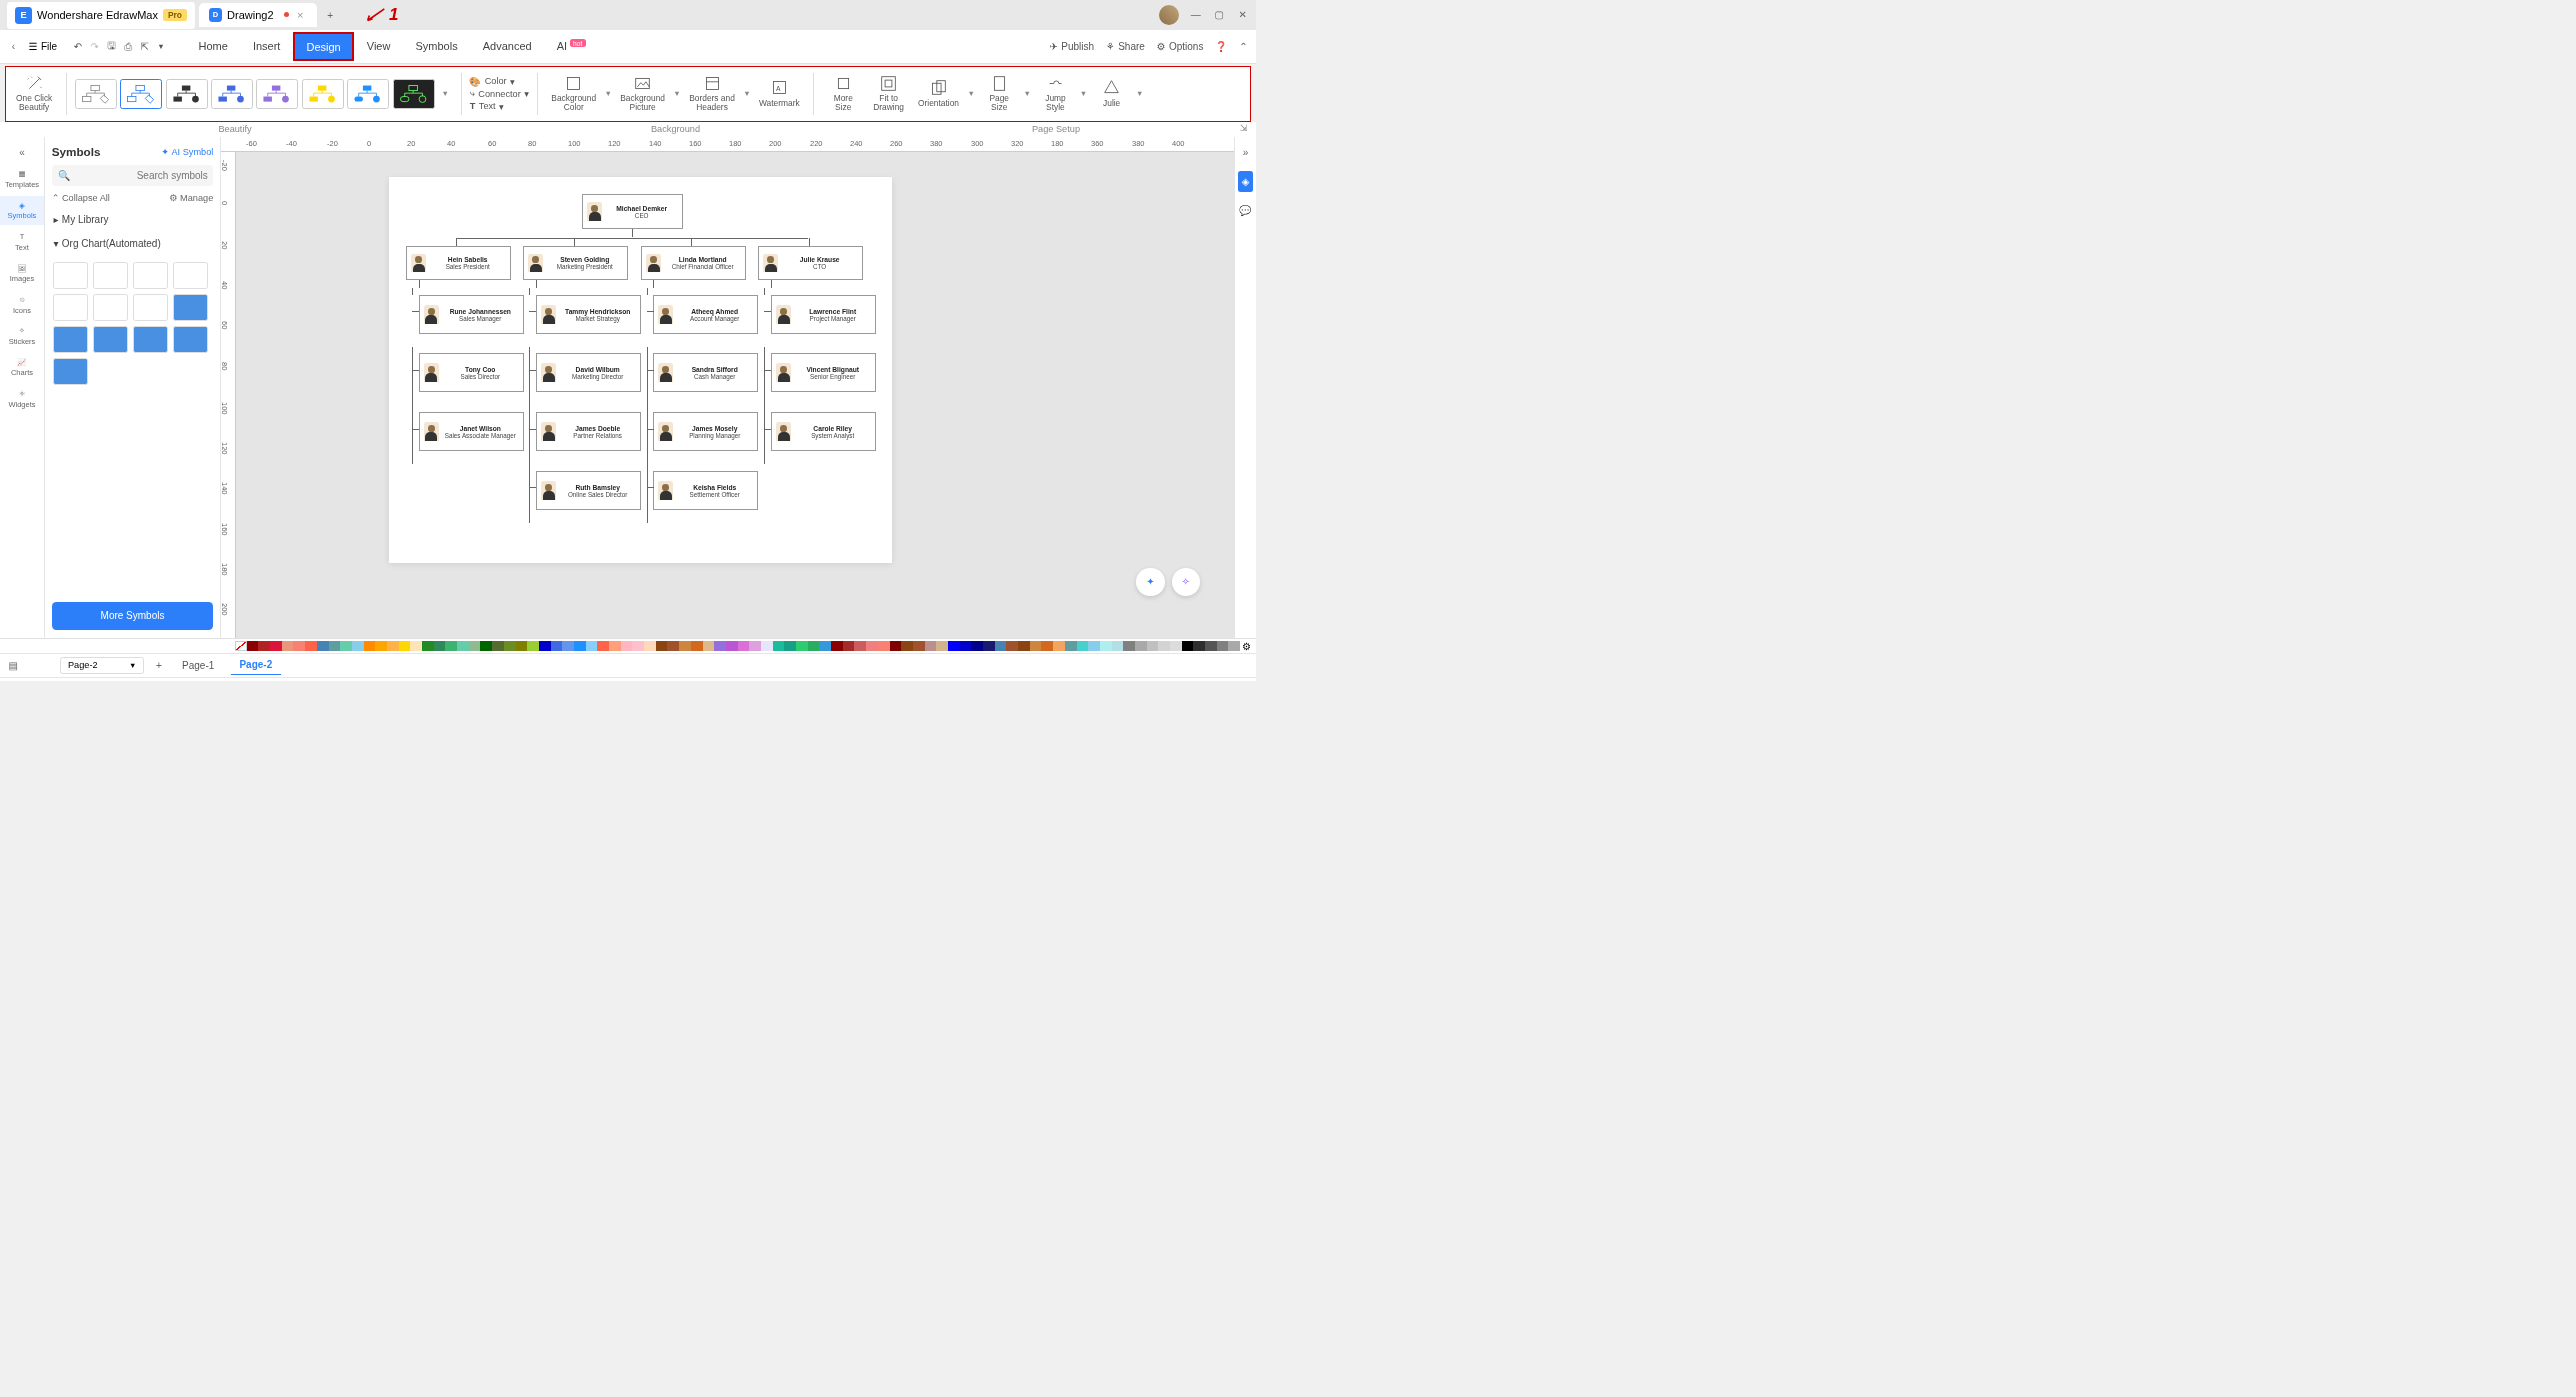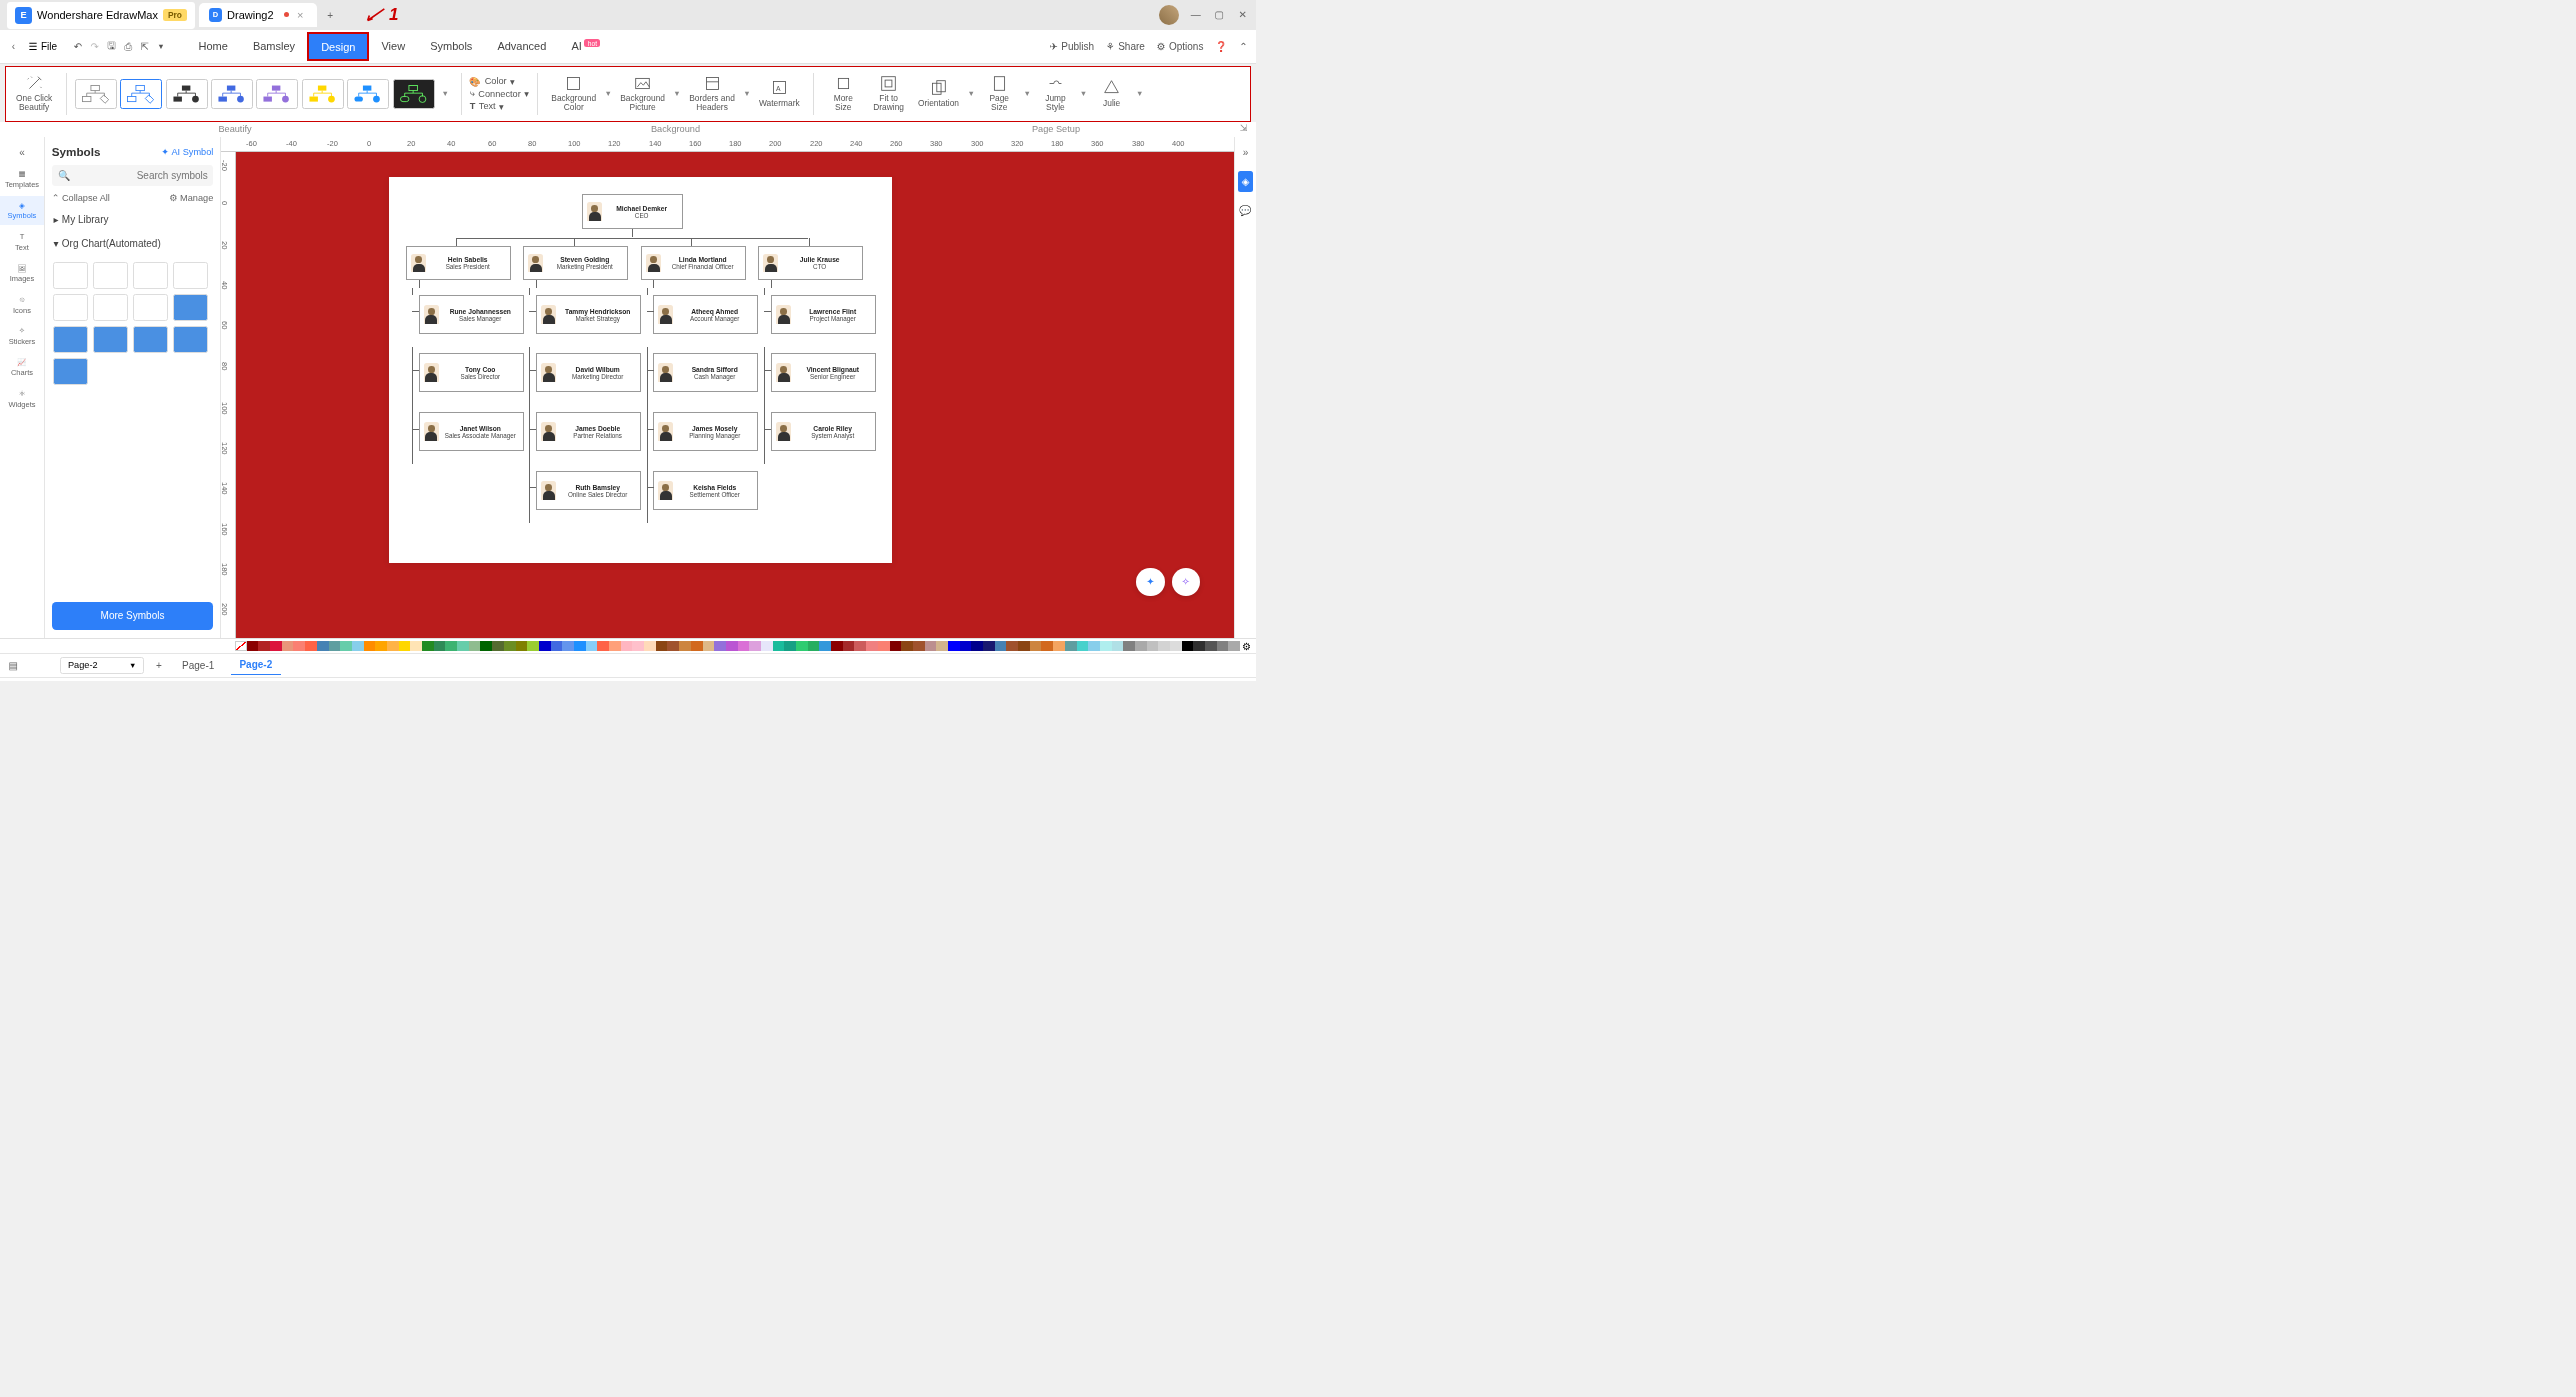--- a/index.html
+++ b/index.html
@@ -66,21 +66,21 @@
 .search-box input { border: none; background: transparent; outline: none; flex: 1; font-size: 10px; text-align: right; }
 .sp-actions { display: flex; justify-content: space-between; font-size: 9.2px; color: #666; }
 .sp-action { display: flex; align-items: center; gap: 2.5px; cursor: pointer; }
 .lib-header { font-size: 10px; color: #444; padding: 3.4px 1.7px; cursor: pointer; display: flex; align-items: center; gap: 3.4px; }
 .symbol-grid { display: flex; flex-wrap: wrap; gap: 5px; padding: 3.4px 1.7px; }
 .sym-box { width: 35px; height: 27px; border: 0.8px solid #ddd; border-radius: 2.5px; cursor: pointer; background: #fff; display: flex; align-items: center; justify-content: center; }
 .sym-box.blue { background: #4a90e2; }
 .more-sym { margin-top: auto; background: #2d7ff9; color: #fff; padding: 8.4px; text-align: center; border-radius: 4.2px; cursor: pointer; font-size: 10px; }
 
 
-.canvas-area { flex: 1; background: #b91c1c; position: relative; display: flex; flex-direction: column; }
+.canvas-area { flex: 1; background: #e5e5e5; position: relative; display: flex; flex-direction: column; }
 .ruler-h { height: 15px; background: #fff; border-bottom: 0.8px solid #ccc; display: flex; align-items: center; overflow: hidden; font-size: 7.5px; color: #666; position: relative; }
 .ruler-h span { position: absolute; }
 .ruler-v { width: 15px; background: #fff; border-right: 0.8px solid #ccc; position: absolute; left: 0; top: 15px; bottom: 0; }
 .ruler-v span { position: absolute; font-size: 7.5px; color: #666; transform: translateX(-0.8px); writing-mode: vertical-rl; }
 .canvas-scroll { flex: 1; overflow: auto; padding: 17px 0 0 17px; position: relative; }
 .page { background: #fff; width: 503px; height: 386px; margin: 8.4px auto 17px 151px; box-shadow: 0 1.7px 6.7px rgba(0,0,0,0.1); position: relative; padding: 17px; }
 
 
 .org-chart { position: relative; }
 .org-card { position: absolute; border: 0.8px solid #999; background: #fff; display: flex; align-items: center; padding: 2.5px 4.2px; gap: 3.4px; }
@@ -161,21 +161,21 @@
   <div class="qat">
     <span class="qat-btn">↶</span>
     <span class="qat-btn" style="color:#bbb">↷</span>
     <span class="qat-btn">🖫</span>
     <span class="qat-btn">⎙</span>
     <span class="qat-btn">⇱</span>
     <span class="qat-btn" style="font-size:7.5px">▼</span>
   </div>
   <div class="menu-tabs">
     <div class="menu-tab">Home</div>
-    <div class="menu-tab">Bamsley</div>
+    <div class="menu-tab">Insert</div>
     <div class="menu-tab active">Design</div>
     <div class="menu-tab">View</div>
     <div class="menu-tab">Symbols</div>
     <div class="menu-tab">Advanced</div>
     <div class="menu-tab"><span>AI</span><span class="hot">hot</span></div>
   </div>
   <div class="menubar-right">
     <div class="mb-btn">
         <span>✈</span>
         <span>Publish</span>

